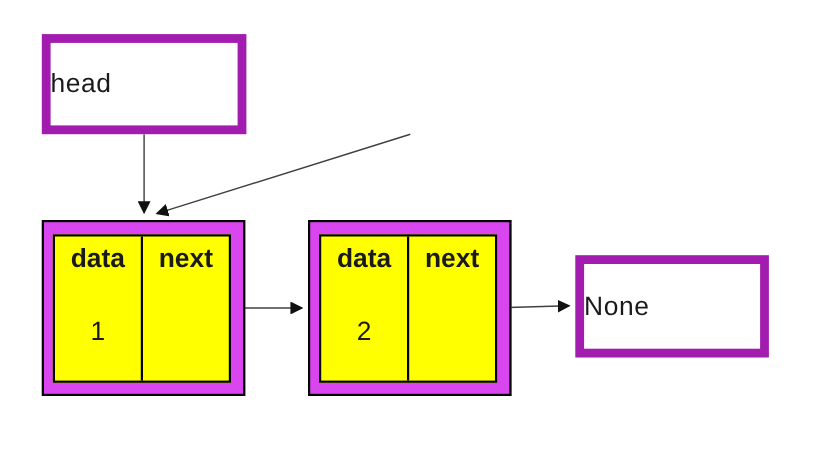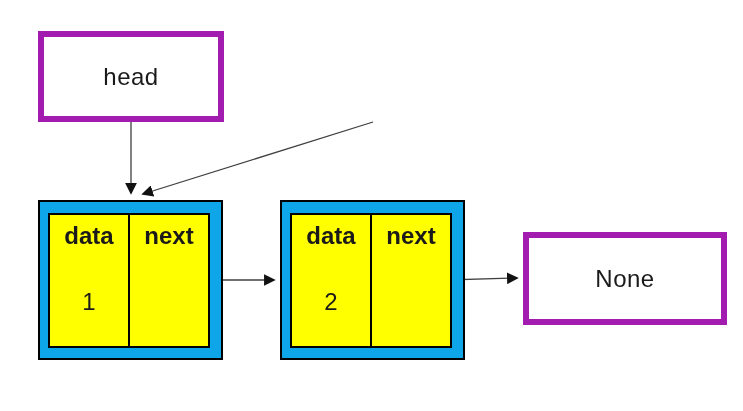--- a/index.html
+++ b/index.html
@@ -18,39 +18,39 @@
   }
   .arrow-layer {
     position: absolute;
     left: 0; top: 0;
     width: 743px; height: 411px;
     pointer-events: none;
   }
   .box {
     position: absolute;
     box-sizing: border-box;
-    border: 6px solid #a21caf;
+    border: 8px solid #a21caf;
     background: #ffffff;
     display: flex;
     align-items: center;
-    justify-content: center;
+    justify-content: flex-start;
     font-size: 24px;
     letter-spacing: 0.5px;
   }
   .pointer-head { left: 38px; top: 31px; width: 186px; height: 91px; }
   .pointer-tail { left: 281px; top: 31px; width: 186px; height: 91px; }
-  .terminator   { left: 523px; top: 232px; width: 204px; height: 93px; }
+  .terminator   { left: 523px; top: 232px; width: 176px; height: 93px; }
 
   .node {
     position: absolute;
     box-sizing: border-box;
     width: 185px;
     height: 160px;
     border: 2px solid #000000;
-    background: #0ea5e9;
+    background: #d946ef;
     padding: 11px 11px 10px 8px;
   }
   .node-1 { left: 38px;  top: 200px; }
   .node-2 { left: 280px; top: 200px; }
   .node-record {
     box-sizing: border-box;
     width: 100%;
     height: 100%;
     border: 2px solid #000000;
     background: #ffff00;

